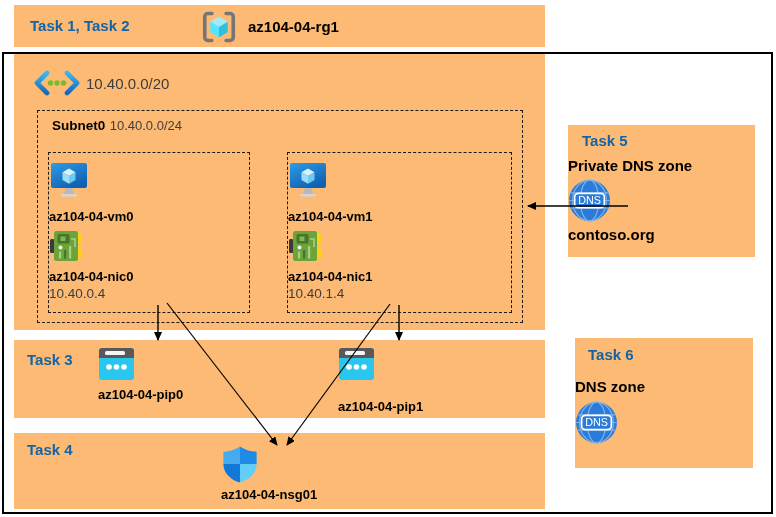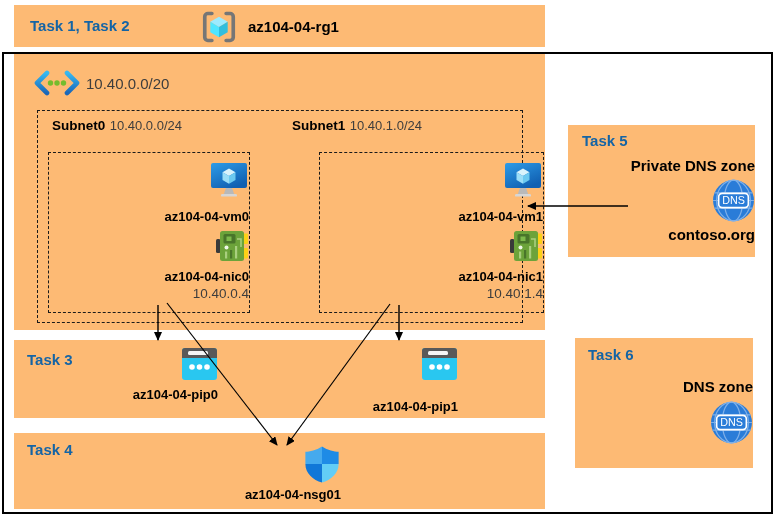--- a/index.html
+++ b/index.html
@@ -7,21 +7,21 @@
           font-family:"Liberation Sans",sans-serif;color:#000;}
   .abs{position:absolute;}
   .outer-box{left:2px;top:52px;width:771px;height:462px;border:2px solid #000;box-sizing:border-box;background:#fff;}
   .band{background:#fdba74;}
   .task-label{color:#1464a5;font-weight:700;font-size:15px;white-space:nowrap;}
   .name{font-weight:700;font-size:13px;white-space:nowrap;}
   .name-lg{font-weight:700;font-size:15px;white-space:nowrap;}
   .sec{color:#3d3d3d;font-size:13px;font-weight:400;white-space:nowrap;}
   .sec-lg{color:#3d3d3d;font-size:15px;font-weight:400;white-space:nowrap;}
   .dashed{border:1.5px dashed #1a1a1a;box-sizing:border-box;}
-  .col{display:flex;flex-direction:column;align-items:flex-end;text-align:center;}
+  .col{display:flex;flex-direction:column;align-items:flex-start;text-align:center;}
   .iconrow{display:flex;align-items:center;gap:8px;}
   svg{display:block;}
   .connectors{left:0;top:0;width:776px;height:517px;pointer-events:none;z-index:6;}
   .z1{z-index:1}.z2{z-index:2}
 </style>
 </head>
 <body>
 
 <div id="canvas">
 
@@ -60,24 +60,20 @@
         </svg>
       </span>
       <span class="sec-lg" style="margin-left:-2px;">10.40.0.0/20</span>
     </div>
 
     <div class="abs dashed" style="left:23px;top:56px;width:486px;height:213px;"></div>
 
     <div class="abs" style="left:38px;top:62px;">
       <span class="name" style="font-size:13.5px;">Subnet0</span>
       <span class="sec">10.40.0.0/24</span>
-    </div>
-    <div class="abs" style="left:278px;top:62px;">
-      <span class="name" style="font-size:13.5px;">Subnet1</span>
-      <span class="sec">10.40.1.0/24</span>
     </div>
 
     <div class="abs dashed col" style="left:34px;top:98px;width:202px;height:161px;padding-top:7px;">
       <span>
         <svg width="40" height="40" viewBox="0 0 40 40">
           <defs>
               <linearGradient id="vmg0" x1="0" y1="0" x2="0.6" y2="1">
             <stop offset="0" stop-color="#2d9ce8"></stop>
                 <stop offset="1" stop-color="#1160b2"></stop>
               </linearGradient>
@@ -103,21 +99,21 @@
           <rect x="10" y="22.5" width="2.2" height="7" fill="#a9cf7f"></rect>
           <rect x="15" y="21" width="2.2" height="8.5" fill="#49752a"></rect>
           <rect x="20" y="17" width="2.2" height="12.5" fill="#a9cf7f"></rect>
           <path d="M22,10 h4 v8" fill="none" stroke="#a9cf7f" stroke-width="1.6"></path>
         </svg>
       </span>
       <span class="name" style="margin-top:6px;">az104-04-nic0</span>
       <span class="sec" style="margin-top:2px;font-size:13.5px;">10.40.0.4</span>
     </div>
 
-    <div class="abs dashed col" style="left:273px;top:98px;width:225px;height:161px;padding-top:7px;margin-left:32px;">
+    <div class="abs dashed col" style="left:273px;top:98px;width:225px;height:161px;padding-top:7px;">
       <span>
         <svg width="40" height="40" viewBox="0 0 40 40">
           <rect x="2" y="3" width="36" height="25" rx="2" fill="url(#vmg0)"></rect>
           <polygon points="20,8.5 26.5,12.3 20,16.1 13.5,12.3" fill="#d9f3fc"></polygon>
           <polygon points="13.5,12.3 20,16.1 20,23.8 13.5,20" fill="#9adef8"></polygon>
           <polygon points="26.5,12.3 20,16.1 20,23.8 26.5,20" fill="#6cc9f0"></polygon>
           <polygon points="17,28 23,28 25.2,34 14.8,34" fill="#b9b9b9"></polygon>
           <rect x="12" y="34" width="16" height="2.6" rx="1.2" fill="#d6d6d6"></rect>
         </svg>
       </span>

